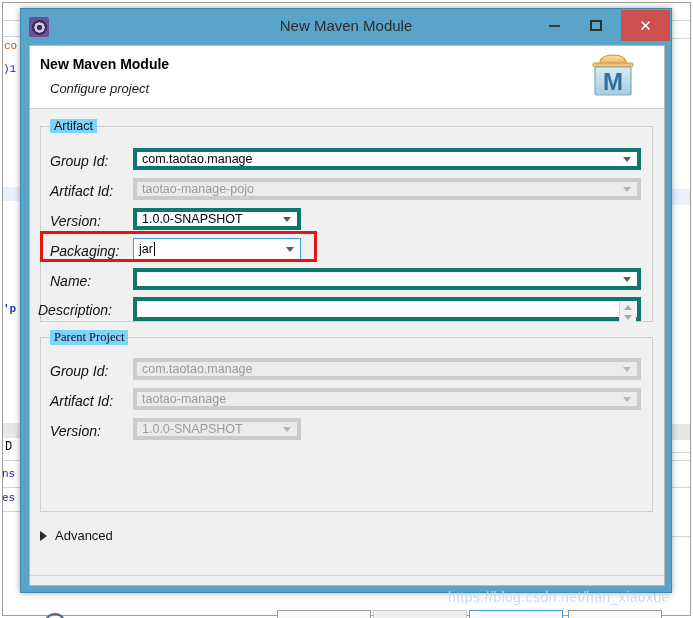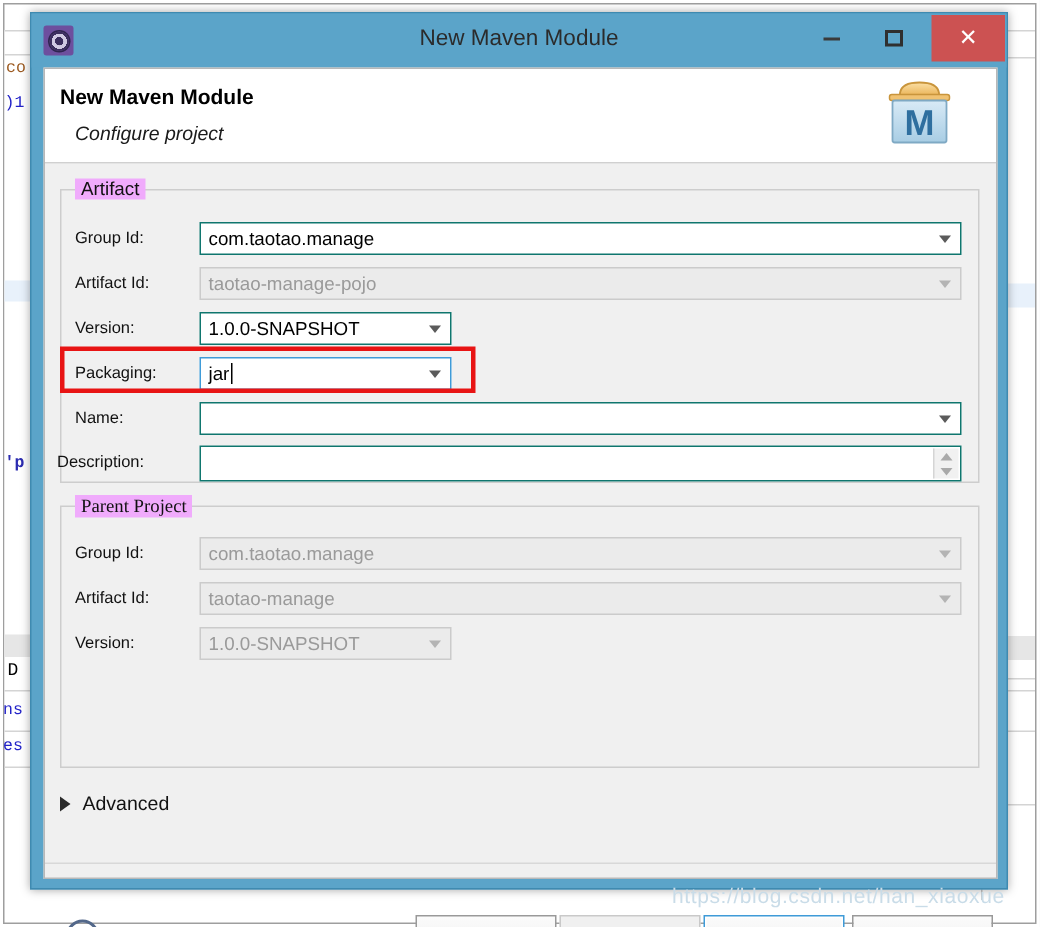--- a/index.html
+++ b/index.html
@@ -141,38 +141,39 @@
 
   
   .group {
     position: absolute;
     border: 1px solid #cdcdcd;
     background: transparent;
   }
   .group-label {
     position: absolute;
     top: -8px; left: 9px;
-    background: #f0abfc;
+    background: #7dd3fc;
     padding: 0 4px;
     font-size: 12.5px;
     color: #111111;
   }
   .field-label {
     position: absolute;
-    font-size: 11px;
+    font-size: 14px;
     color: #111111;
     white-space: nowrap;
+    font-style: italic;
   }
 
   
   .combo, .textbox {
     position: absolute;
     height: 22px;
     background: #ffffff;
-    border: 1px solid #0f766e;
+    border: 4px solid #0f766e;
     font-size: 12.5px;
     color: #000000;
     display: flex;
     align-items: center;
     padding-left: 5px;
   }
   .combo.disabled, .textbox.disabled {
     background: #ebebeb;
     border-color: #cbcbcb;
     color: #9a9a9a;

